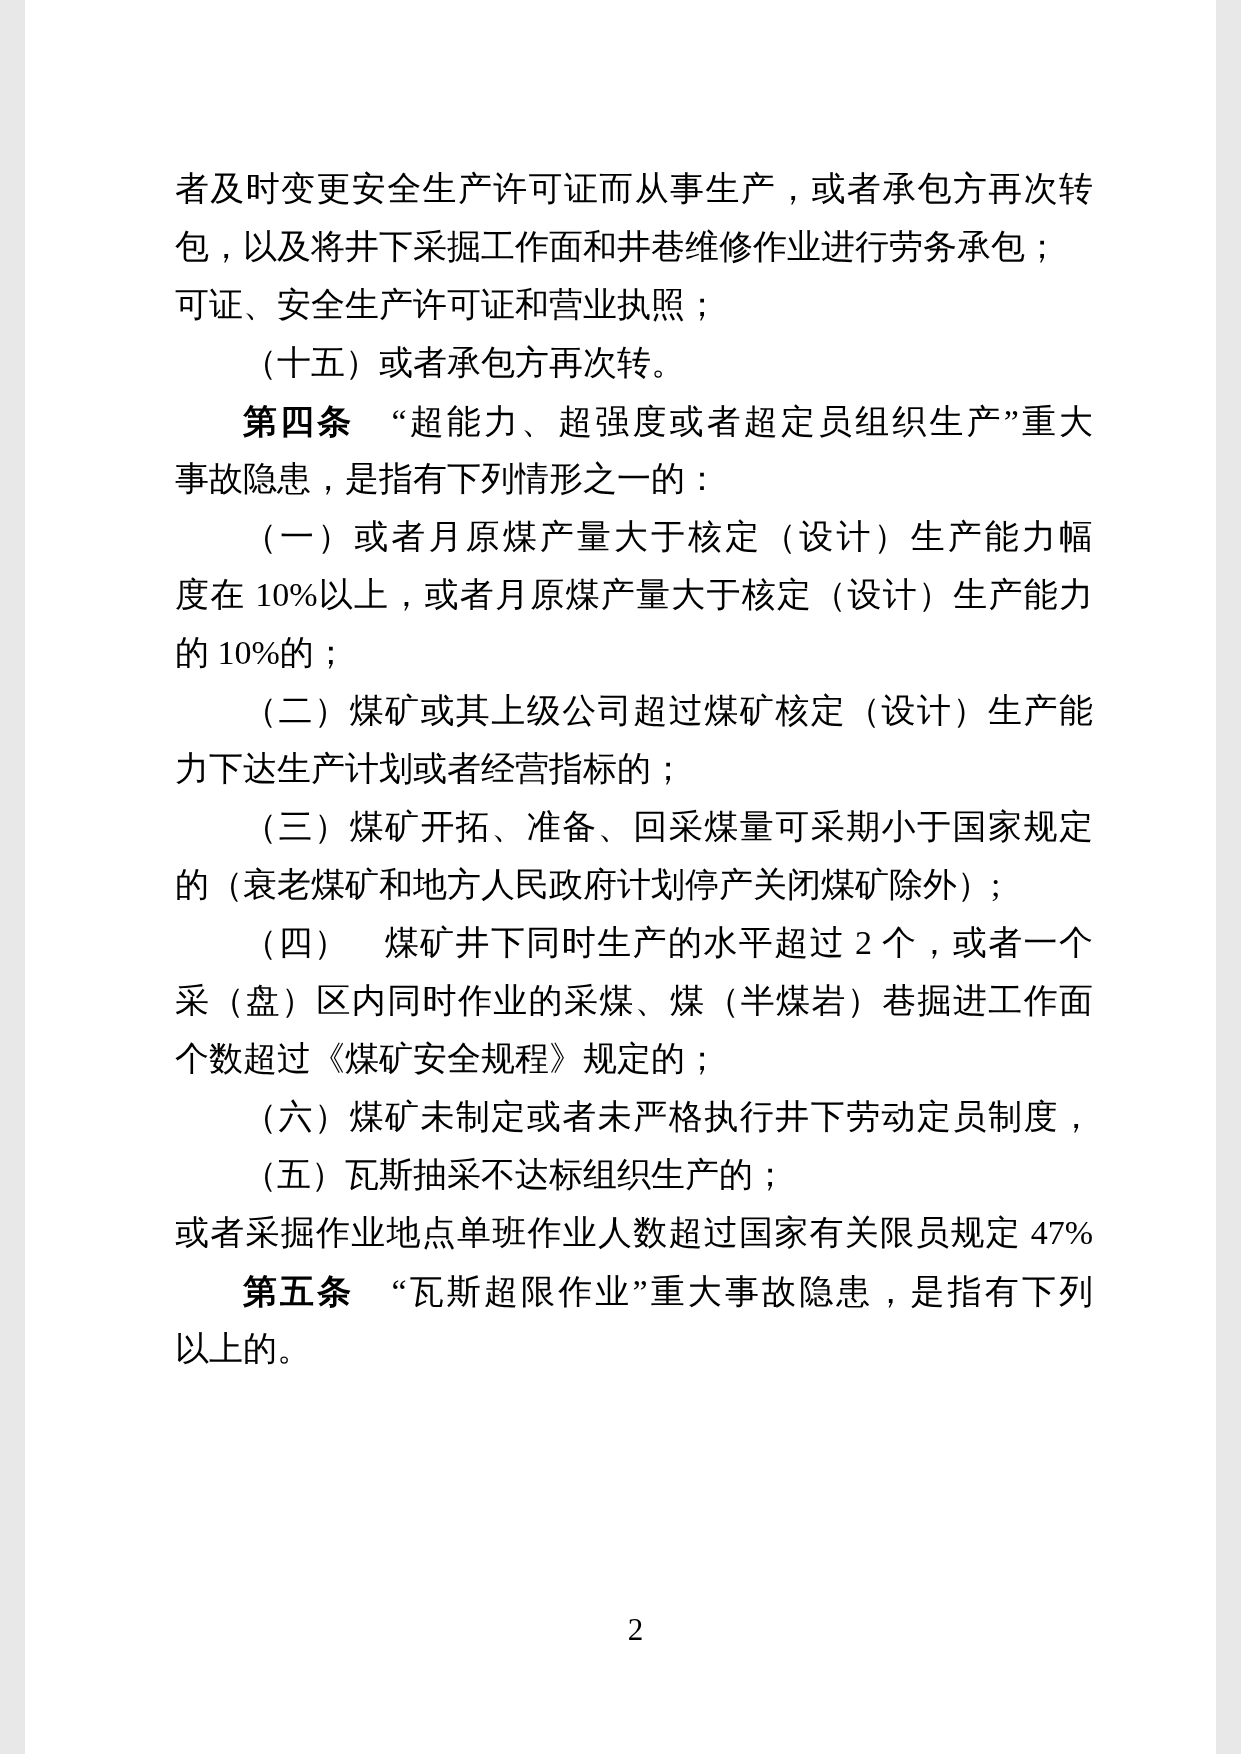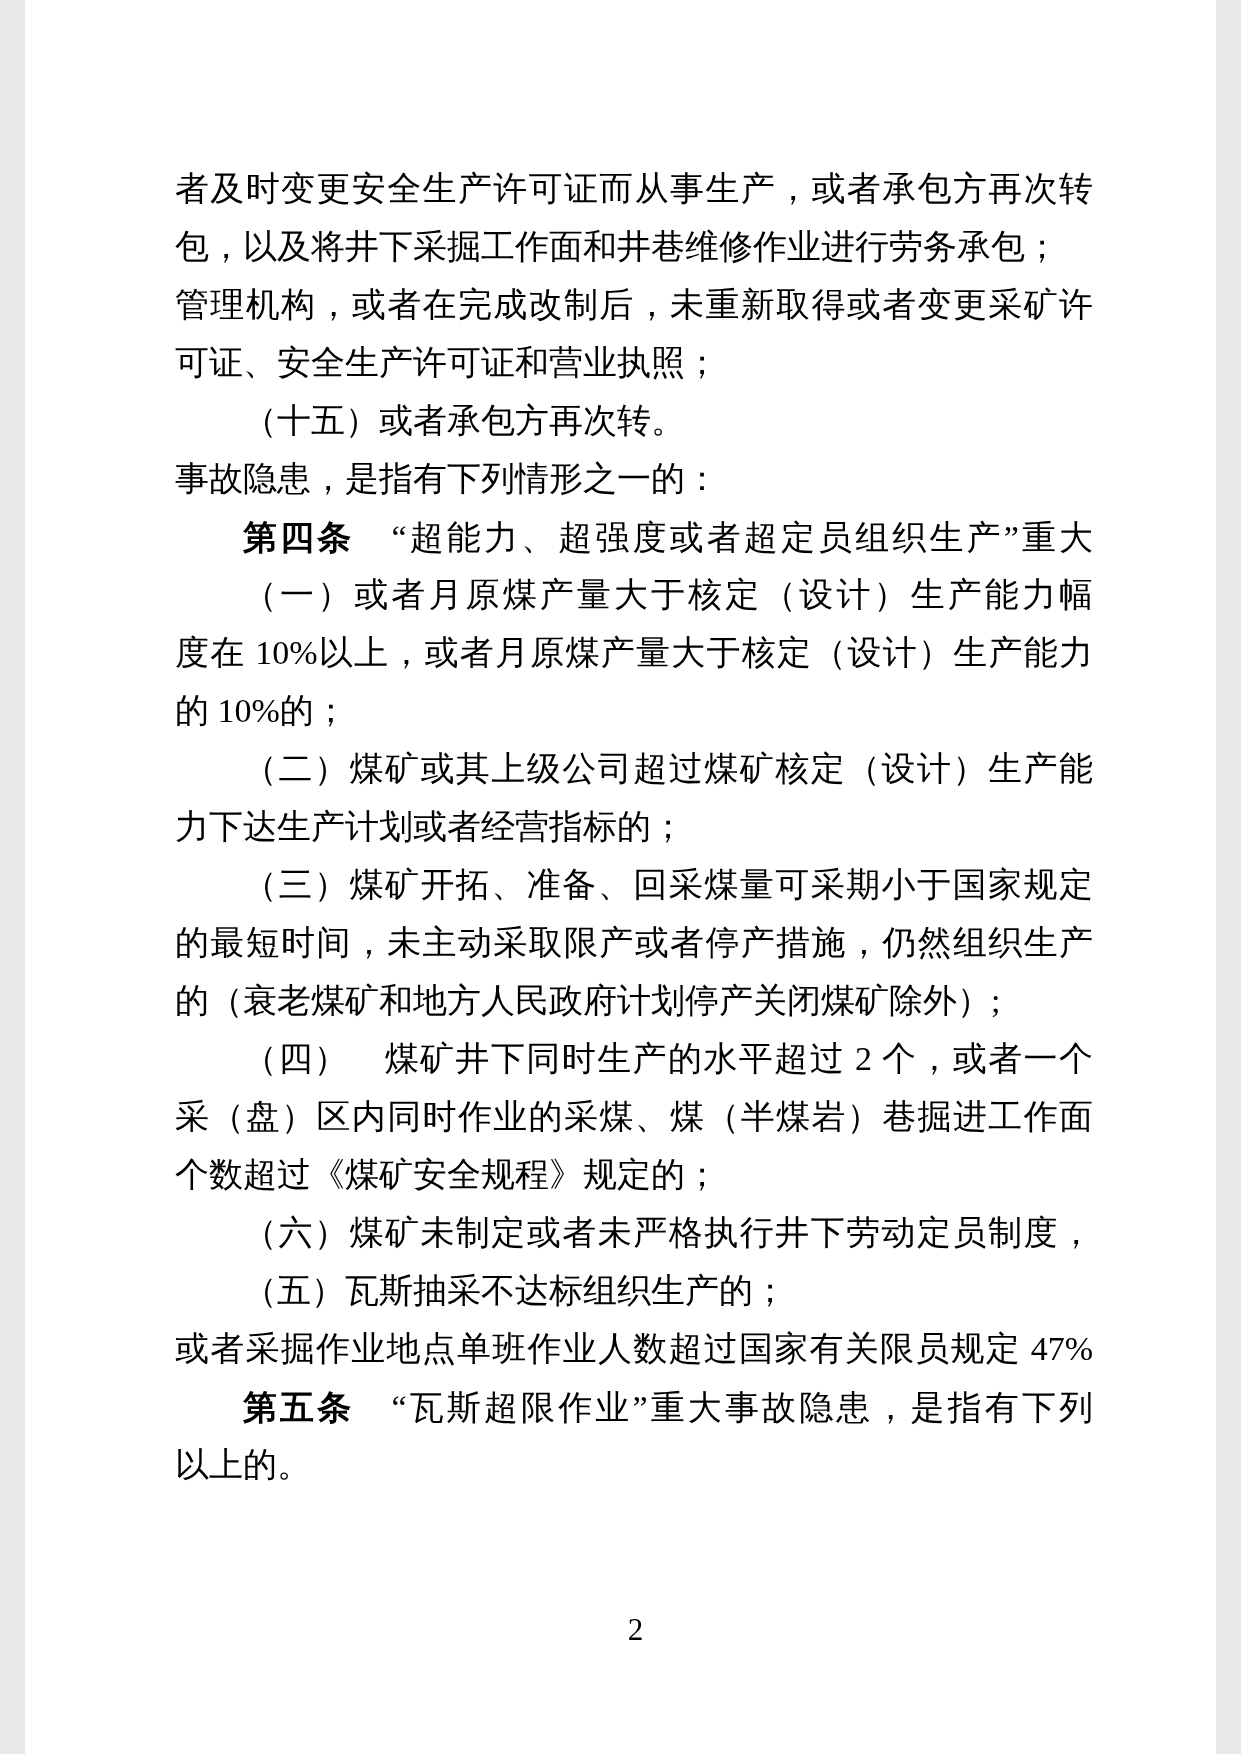--- a/index.html
+++ b/index.html
@@ -55,32 +55,30 @@
     color: #000000;
   }
 </style>
 </head>
 <body>
 
 <div class="page">
   <div class="text-block" id="text-block">
       <div class="line fill">者及时变更安全生产许可证而从事生产，或者承包方再次转</div>
       <div class="line">包，以及将井下采掘工作面和井巷维修作业进行劳务承包；</div>
-      <div class="line fill">管理机构，或者在完成改制后，未重新取得或者变更采矿许</div>
       <div class="line">可证、安全生产许可证和营业执照；</div>
       <div class="line indent">（十五）或者承包方再次转。</div>
+      <div class="line indent fill"><span class="hd">第四条</span><span>　“超能力、超强度或者超定员组织生产”重大</span></div>
       <div class="line">事故隐患，是指有下列情形之一的：</div>
-      <div class="line indent fill"><span class="hd">第四条</span><span>　“超能力、超强度或者超定员组织生产”重大</span></div>
       <div class="line indent fill">（一）或者月原煤产量大于核定（设计）生产能力幅</div>
       <div class="line fill">度在 10%以上，或者月原煤产量大于核定（设计）生产能力</div>
       <div class="line">的 10%的；</div>
       <div class="line indent fill">（二）煤矿或其上级公司超过煤矿核定（设计）生产能</div>
       <div class="line">力下达生产计划或者经营指标的；</div>
       <div class="line indent fill">（三）煤矿开拓、准备、回采煤量可采期小于国家规定</div>
-      <div class="line fill">的最短时间，未主动采取限产或者停产措施，仍然组织生产</div>
       <div class="line">的（衰老煤矿和地方人民政府计划停产关闭煤矿除外）;</div>
       <div class="line indent fill">（四）　煤矿井下同时生产的水平超过 2 个，或者一个</div>
       <div class="line fill">采（盘）区内同时作业的采煤、煤（半煤岩）巷掘进工作面</div>
       <div class="line">个数超过《煤矿安全规程》规定的；</div>
       <div class="line indent fill">（六）煤矿未制定或者未严格执行井下劳动定员制度，</div>
       <div class="line indent">（五）瓦斯抽采不达标组织生产的；</div>
       <div class="line fill">或者采掘作业地点单班作业人数超过国家有关限员规定 47%</div>
       <div class="line indent fill"><span class="hd">第五条</span><span>　“瓦斯超限作业”重大事故隐患，是指有下列</span></div>
       <div class="line">以上的。</div>
     </div>

